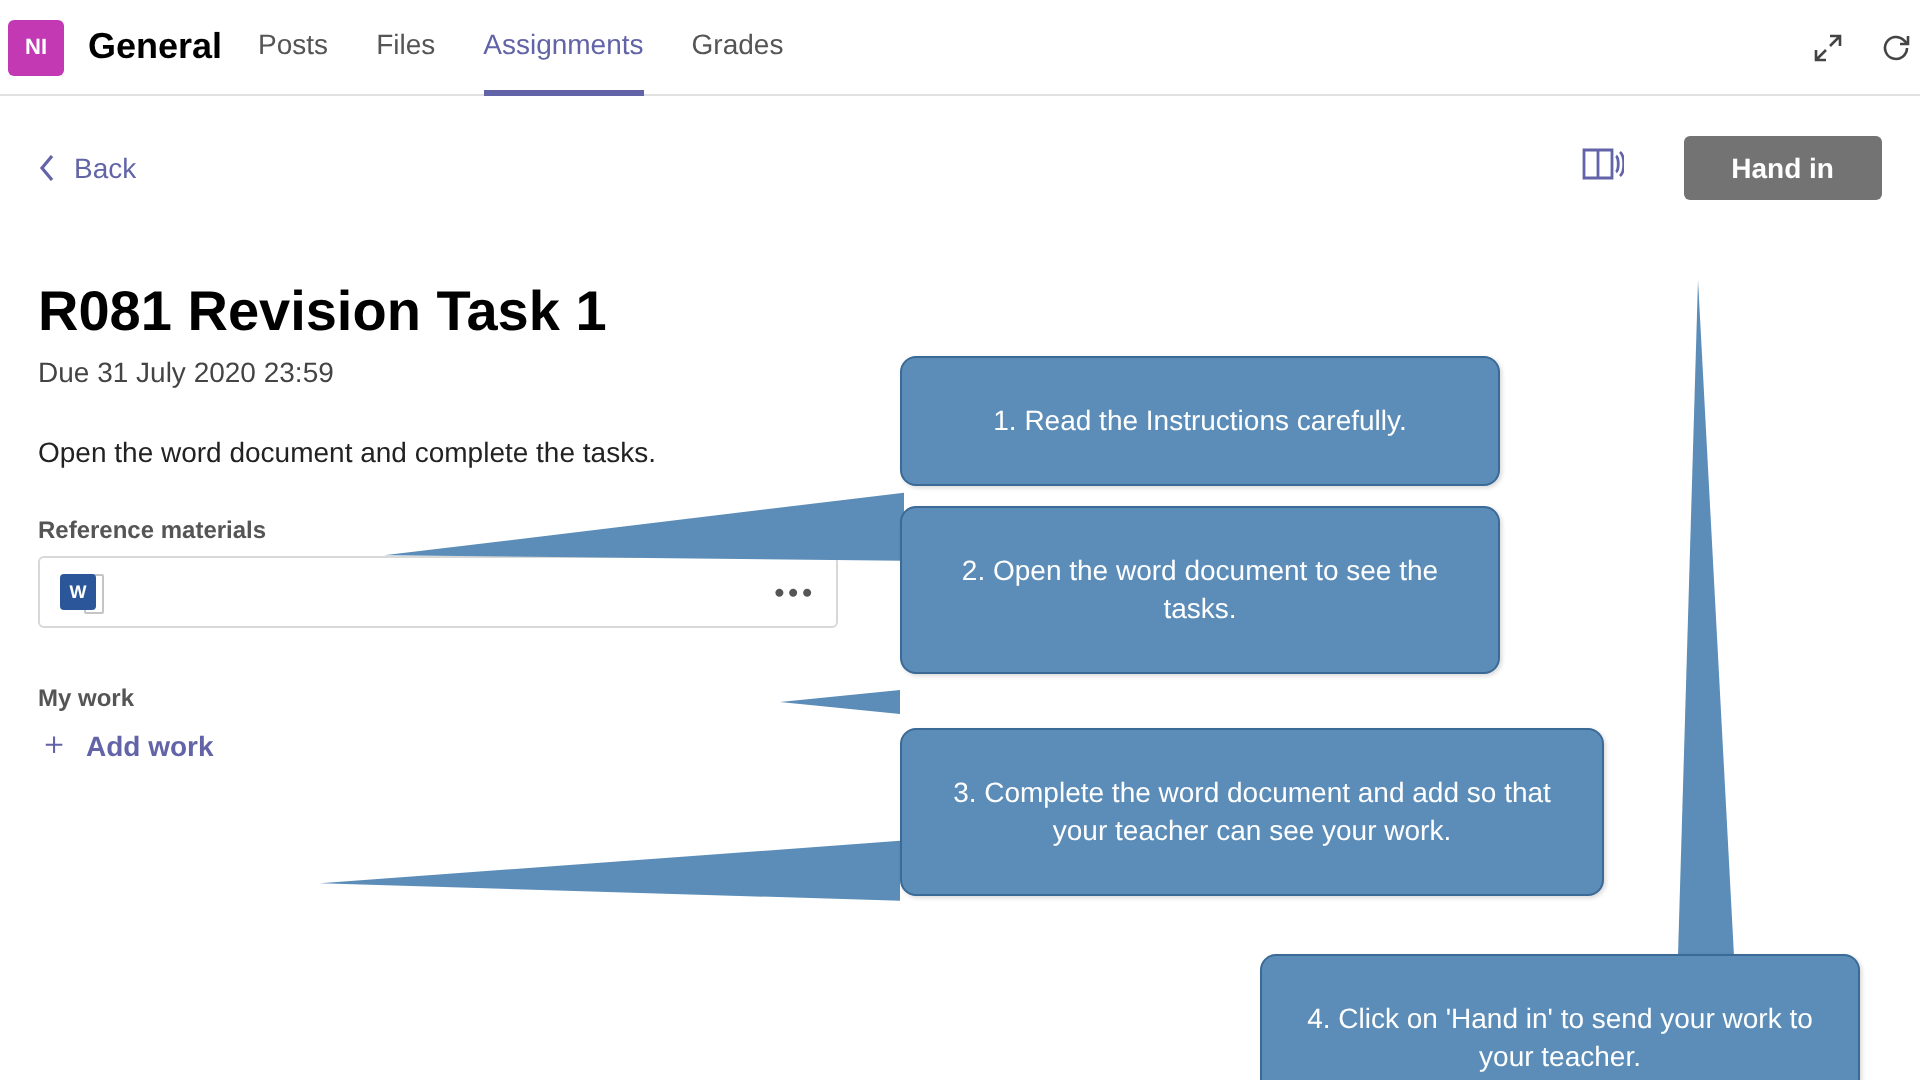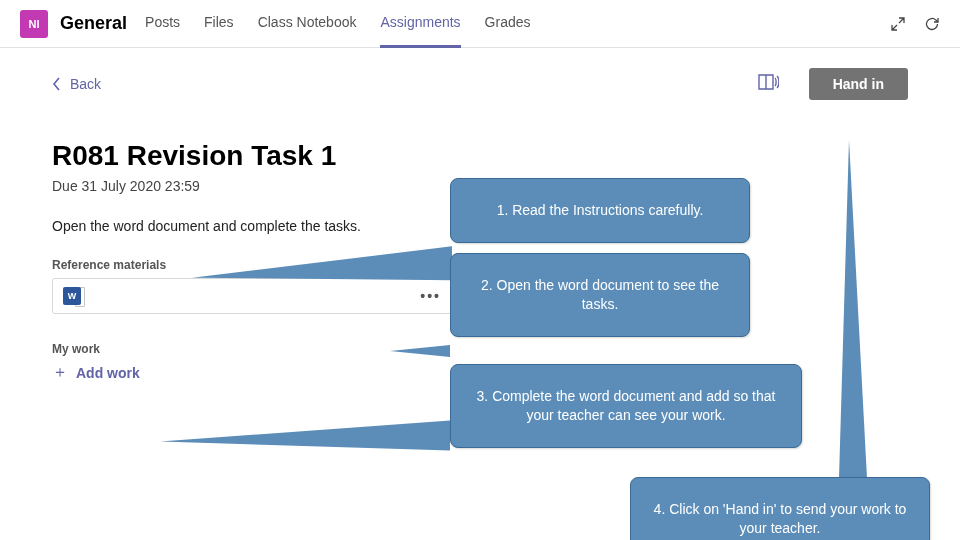--- a/index.html
+++ b/index.html
@@ -1,25 +1,25 @@
 <!DOCTYPE html>
 <html><head>
 <meta charset="utf-8">
 <style>
 *{box-sizing:border-box;margin:0;padding:0;font-family:"Segoe UI",Arial,sans-serif}
 body{width:960px;height:540px;background:#fff;overflow:hidden;position:relative}
-.topbar{display:flex;align-items:center;height:48px;padding:0 20px;border-bottom:1px solid #e1e1e1}
+.topbar{display:flex;align-items:center;height:48px;padding:0 4px;border-bottom:1px solid #e1e1e1}
 .team-badge{width:28px;height:28px;background:#c239b3;color:#fff;font-size:11px;font-weight:600;display:flex;align-items:center;justify-content:center;border-radius:3px;margin-right:12px}
 .channel-name{font-weight:700;font-size:18px;margin-right:18px}
 .tabs{display:flex;gap:24px;height:64px;align-items:center}
 .tab{font-size:14px;color:#555;cursor:pointer;height:48px;display:flex;align-items:center;border-bottom:3px solid transparent}
 .tab.active{color:#6264a7;border-bottom-color:#6264a7;font-weight:500}
 .top-right{margin-left:auto;display:flex;gap:18px;align-items:center;color:#444}
 .icon-btn{cursor:pointer;display:flex;align-items:center}
-.content{padding:20px 52px;position:relative}
+.content{padding:20px 19px;position:relative}
 .actions-row{display:flex;align-items:center;margin-bottom:40px}
 .back-btn{display:flex;align-items:center;gap:8px;color:#6264a7;font-size:14px;cursor:pointer}
 .back-btn svg{width:10px;height:16px}
 .spacer{flex:1}
 .immersive{margin-right:30px;cursor:pointer;color:#6264a7}
 .hand-in{background:#737373;color:#fff;font-size:14px;font-weight:600;padding:8px 24px;border:none;border-radius:3px;cursor:pointer}
 .assignment-title{font-size:28px;font-weight:700;margin-bottom:6px}
 .due{font-size:14px;color:#444;margin-bottom:24px}
 .section-label{font-size:12px;font-weight:600;color:#555;margin-bottom:6px}
 .instructions-text{font-size:14px;color:#222;margin-bottom:24px}
@@ -48,21 +48,20 @@
 </style>
 </head>
 <body>
 
 <div class="topbar">
   <div class="team-badge">NI</div>
   <div class="channel-name">General</div>
   <div class="tabs">
     <div class="tab">Posts</div>
     <div class="tab">Files</div>
-    <div class="tab">Class Notebook</div>
     <div class="tab active">Assignments</div>
     <div class="tab">Grades</div>
   </div>
   <div class="top-right">
     <span class="icon-btn">
       <svg width="16" height="16" viewBox="0 0 16 16" fill="none" stroke="currentColor" stroke-width="1.3">
           <path d="M9 2h5v5M7 14H2V9M14 2l-5 5M2 14l5-5"></path>
         </svg>
     </span>
     <span class="icon-btn">

